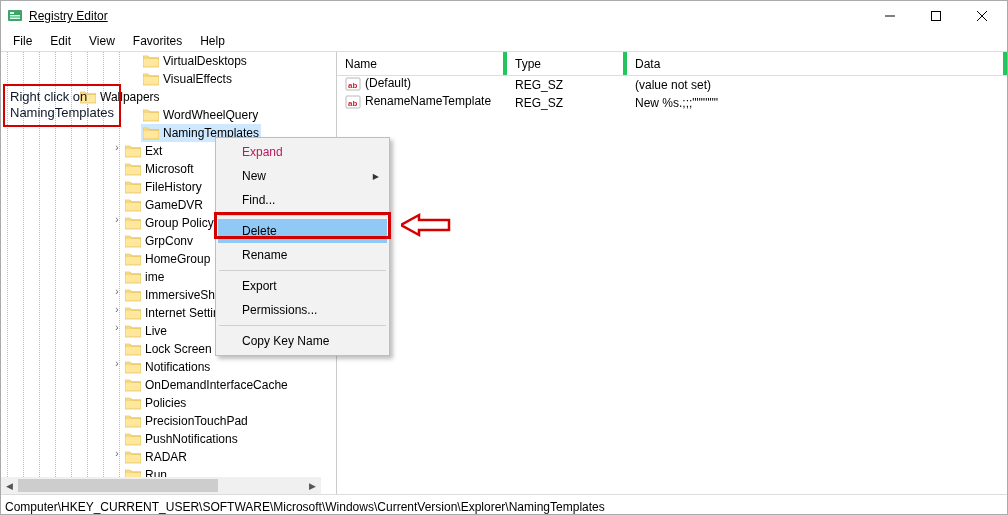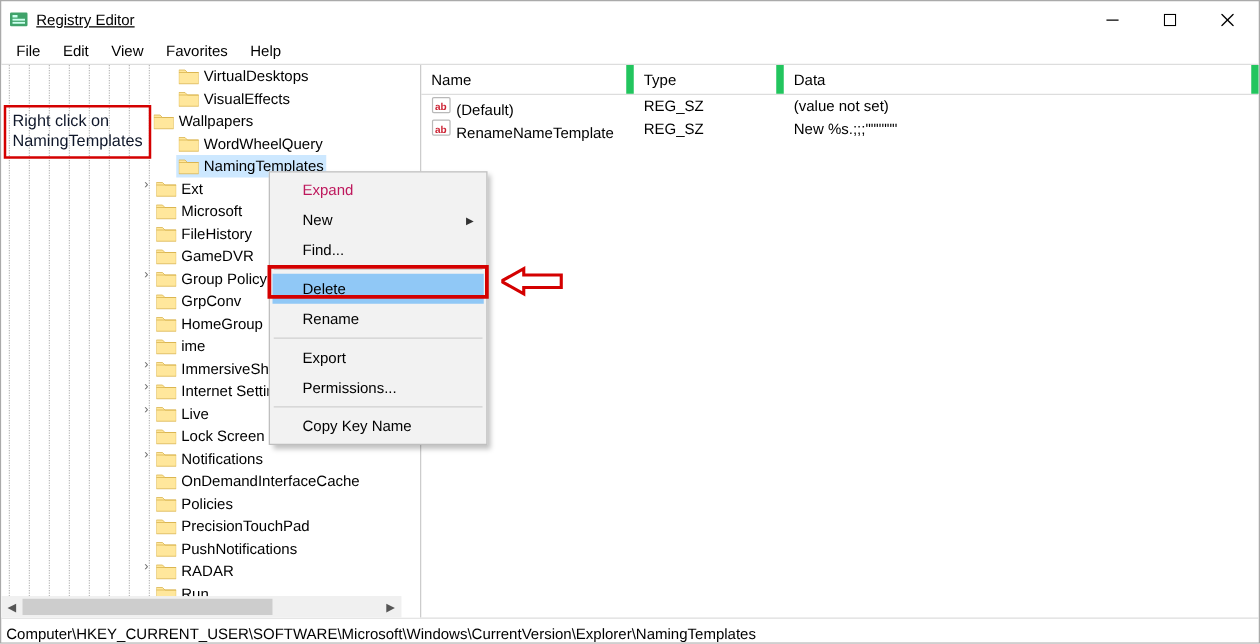--- a/index.html
+++ b/index.html
@@ -14,28 +14,28 @@
   .client { flex: 1; display: flex; border-top: 1px solid #ddd; position: relative; min-height: 0; }
   .tree-pane { width: 336px; border-right: 1px solid #ccc; position: relative; overflow: hidden; background: #fff; }
   .tree-inner { position: absolute; left: 0; top: 0; width: 520px; }
   .tree-row { display: flex; align-items: flex-start; height: 18px; white-space: nowrap; }
   .tree-row .twisty { width: 12px; text-align: center; color: #666; font-size: 10px; }
   .tree-row.selected .label-wrap { background: #cde8ff; }
   .label-wrap { display: inline-flex; align-items: center; padding: 0 2px; height: 18px; }
   .folder-icon { width: 16px; height: 14px; display: inline-block; margin-right: 4px; }
   .list-pane { flex: 1; display: flex; flex-direction: column; min-width: 0; }
   .list-header { display: flex; height: 24px; align-items: center; border-bottom: 1px solid #ddd; background: #fff; }
-  .list-header .col { padding: 0 8px; border-right: 6px solid #22c55e; height: 100%; display:flex; align-items:center; }
+  .list-header .col { padding: 0 8px; border-right: 4px solid #22c55e; height: 100%; display:flex; align-items:center; }
   .col-name { width: 170px; }
   .col-type { width: 120px; }
   .col-data { flex: 1; }
   .list-body { flex:1; overflow:auto; }
   .list-row { display: flex; height: 18px; align-items: center; }
   .list-row .cell { padding: 0 8px; white-space: nowrap; }
-  .cell-name { width: 170px; display:flex; align-items:flex-end; gap:4px;}
+  .cell-name { width: 170px; display:flex; align-items:flex-start; gap:4px;}
   .cell-type { width: 120px; }
   .cell-data { flex: 1; }
   .statusbar { height: 20px; border-top: 1px solid #ddd; display: flex; align-items: flex-end; padding: 0 4px; font-size: 12px; }
   .scrollbar-h { position: absolute; bottom: 0; left: 0; width: 320px; height: 17px; background: #f0f0f0; display:flex; align-items:center;}
   .scrollbar-h .sb-btn { width:17px; height:17px; background:#f0f0f0; display:flex; align-items:center; justify-content:center; font-size:9px; color:#555;}
   .scrollbar-h .sb-track { flex:1; height:17px; background:#f0f0f0; position:relative;}
   .scrollbar-h .sb-thumb { position:absolute; left:0; top:2px; width:200px; height:13px; background:#cdcdcd;}
   
   .context-menu { position: absolute; width: 175px; background: #f2f2f2; border: 1px solid #bfbfbf; box-shadow: 3px 3px 4px rgba(0,0,0,.25); padding: 2px; z-index: 50; }
   .context-menu .cm-item { height: 24px; display:flex; align-items:center; padding: 0 28px 0 24px; position: relative; font-size: 12px;}
@@ -119,21 +119,21 @@
           <div class="tree-row hover" style="padding-left: 128px;">
             <span class="twisty"></span>
             <span class="label-wrap">
               <span class="folder-icon"><svg width="16" height="14" viewBox="0 0 16 14">
                   <path d="M0 2 h5 l2 2 h9 v9 h-16z" fill="#ffe79c" stroke="#d8b24a" stroke-width="0.6"></path>
                   <path d="M0 4 h16" stroke="#d8b24a" stroke-width="0.6"></path>
                 </svg></span>
               <span>VisualEffects</span>
             </span>
           </div>
-          <div class="tree-row hover" style="padding-left: 108px;">
+          <div class="tree-row hover" style="padding-left: 65px;">
             <span class="twisty"></span>
             <span class="label-wrap">
               <span class="folder-icon"><svg width="16" height="14" viewBox="0 0 16 14">
                   <path d="M0 2 h5 l2 2 h9 v9 h-16z" fill="#ffe79c" stroke="#d8b24a" stroke-width="0.6"></path>
                   <path d="M0 4 h16" stroke="#d8b24a" stroke-width="0.6"></path>
                 </svg></span>
               <span>Wallpapers</span>
             </span>
           </div>
           <div class="tree-row hover" style="padding-left: 128px;">

